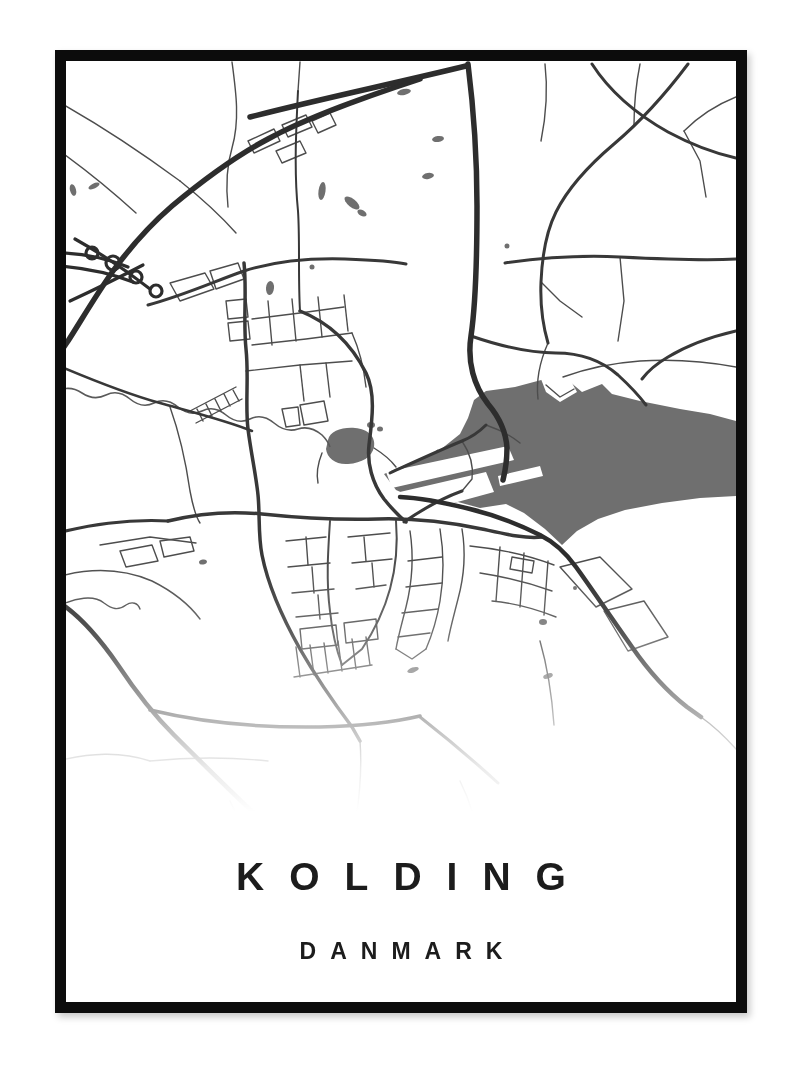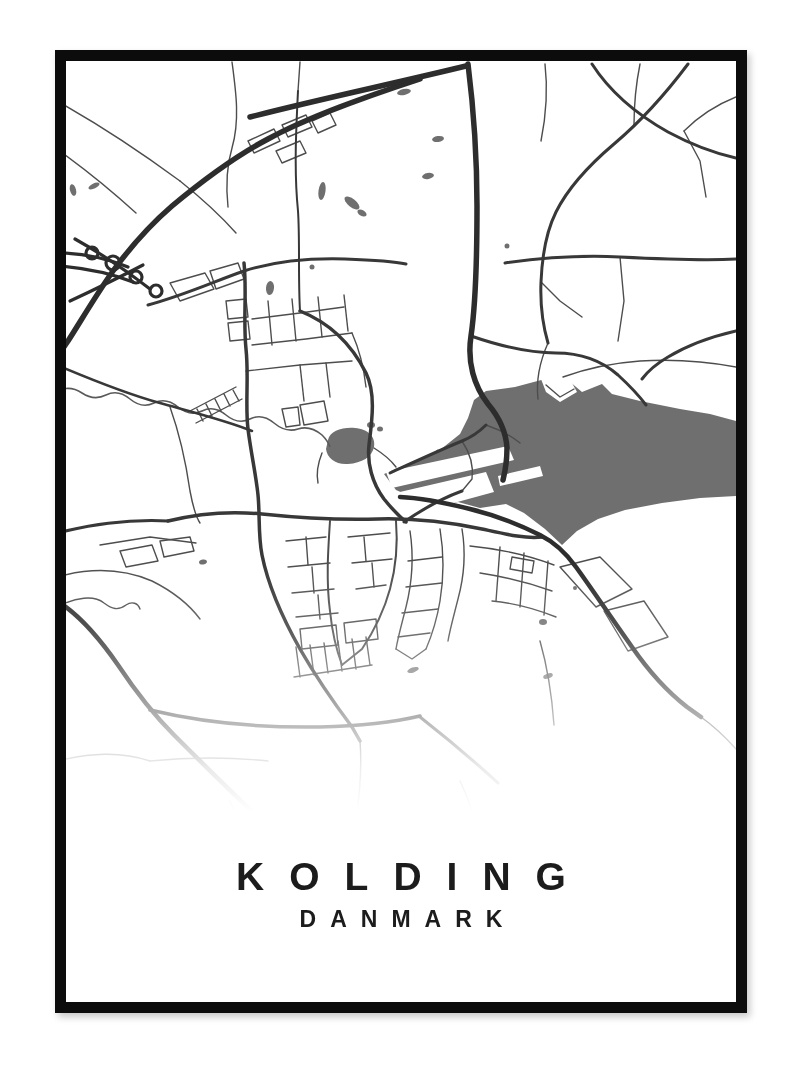--- a/index.html
+++ b/index.html
@@ -232,14 +232,14 @@
           <circle cx="92" cy="253" r="6"></circle>
           <circle cx="156" cy="291" r="6"></circle>
         </g>
       </g>
 
       <rect x="66" y="560" width="670" height="442" fill="url(#fade)"></rect>
     </svg>
   </div>
 
   <div class="poster-title" style="color: rgb(28, 28, 28); text-align: center;">KOLDING</div>
-  <div class="poster-subtitle" style="color: rgb(28, 28, 28);">DANMARK</div>
+  <div class="poster-subtitle" style="color: rgb(28, 28, 28); margin-top: 32px;">DANMARK</div>
 </div>
 
 </body></html>

